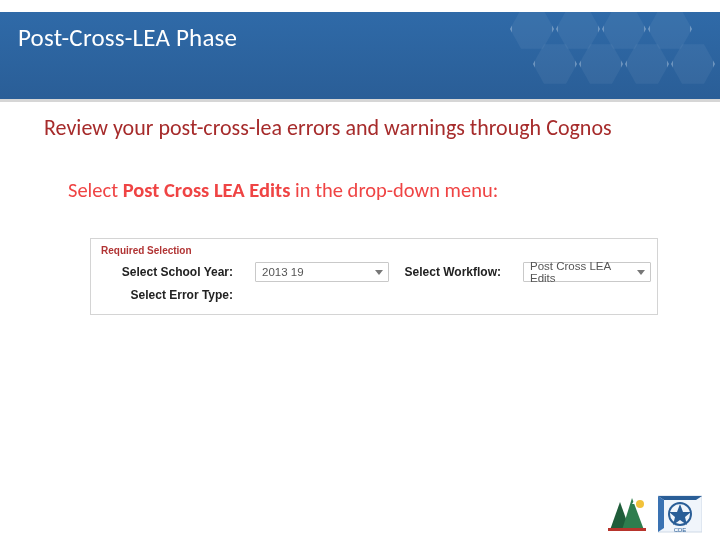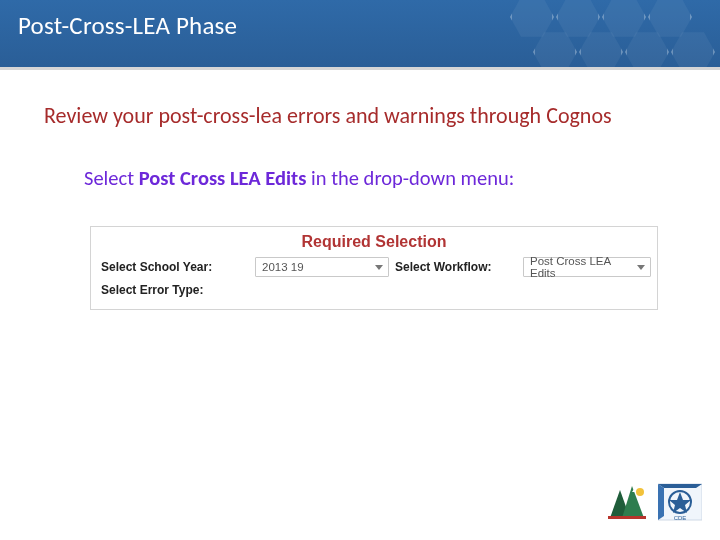--- a/index.html
+++ b/index.html
@@ -4,24 +4,25 @@
 <style>
   * { box-sizing: border-box; margin: 0; padding: 0; }
   html, body { width: 720px; height: 540px; font-family: Calibri, Arial, sans-serif; background: #fff; overflow: hidden; }
 
   .slide { position: relative; width: 720px; height: 540px; background: #fff; }
 
   
   .header-bar {
     position: relative;
     width: 100%;
-    height: 70px;
+    height: 90px;
     background: linear-gradient(#2f6aa8, #2a5e97);
     border-bottom: 3px solid #d6d6d6;
     overflow: hidden;
+    margin-top: 12px;
   }
   .header-title {
     position: absolute;
     left: 18px; top: 10px;
     font-size: 25px;
     color: #ffffff;
     font-weight: 400;
     letter-spacing: 0.2px;
   }
   
@@ -43,56 +44,56 @@
   
   .subtitle {
     position: absolute;
     left: 44px; top: 102px;
     font-size: 22px;
     color: #a62b2b;
     font-weight: 400;
   }
   .instruction {
     position: absolute;
-    left: 84px; top: 165px;
+    left: 68px; top: 165px;
     font-size: 20.5px;
-    color: #6d28d9;
+    color: #ef4444;
   }
   .instruction .bold { font-weight: 700; }
 
   
   .panel-wrap {
     position: absolute;
     left: 90px; top: 226px;
     width: 568px;
     border: 1px solid #d4d4d4;
     background: #fff;
     padding: 6px 10px 12px 10px;
     font-family: Arial, sans-serif;
     filter: blur(0.35px);
   }
   .panel-legend {
     color: #b13434;
     font-weight: 700;
-    font-size: 16px;
+    font-size: 10px;
     margin-bottom: 6px;
-    text-align: center;
   }
   .panel-grid {
     display: grid;
     grid-template-columns: 132px 150px 106px 144px;
     row-gap: 6px;
     column-gap: 6px;
     align-items: center;
   }
   .plabel {
     font-size: 12px;
     font-weight: 700;
     color: #222;
     white-space: nowrap;
+    text-align: right;
   }
   .pselect {
     font-size: 11.5px;
     color: #555;
     border: 1px solid #c9c9c9;
     background: #fff;
     height: 20px;
     padding: 0 16px 0 6px;
     display: flex;
     align-items: center;

